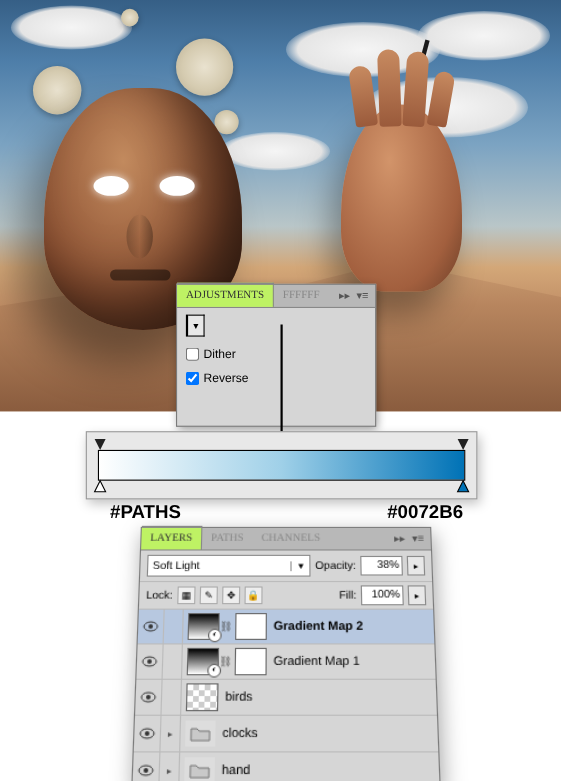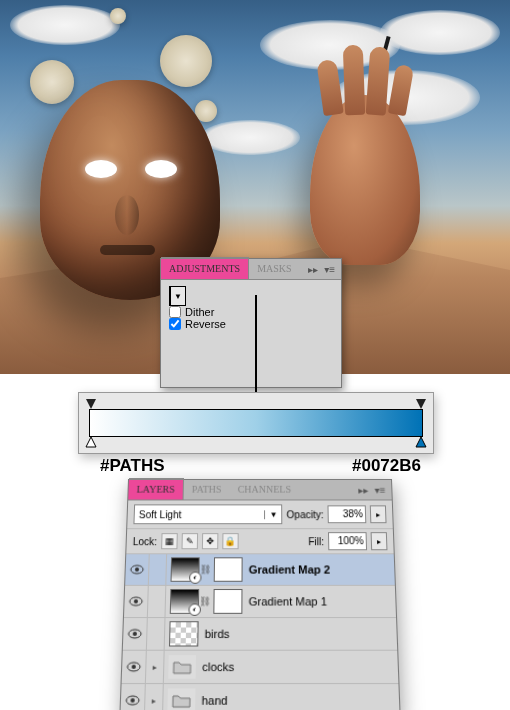--- a/index.html
+++ b/index.html
@@ -19,30 +19,30 @@
 .f2{left:34px;top:-50px;width:20px;height:70px;transform:rotate(-2deg)}
 .f3{left:58px;top:-48px;width:20px;height:68px;transform:rotate(4deg)}
 .f4{left:82px;top:-30px;width:18px;height:50px;transform:rotate(10deg)}
 .pencil{position:absolute;left:375px;top:35px;width:4px;height:90px;background:#1a1a1a;transform:rotate(15deg)}
 .gclock{position:absolute;border-radius:50%;background:radial-gradient(circle,#e9e2cf 0%,#d5cbb0 55%,#b9ae93 100%);box-shadow:0 2px 6px rgba(0,0,0,.3)}
 
 .panel{position:absolute;background:#d6d6d6;border:1px solid #7a7a7a;box-shadow:2px 3px 8px rgba(0,0,0,.4);font-size:11px}
 .adj-panel{left:160px;top:258px;width:180px;height:128px}
 .tabbar{height:20px;background:#b8b8b8;border-bottom:1px solid #888;display:flex;align-items:center}
 .tab{padding:3px 8px;height:14px;line-height:14px;font-size:10px;font-family:Tahoma;color:#333}
-.tab.active{background:#ec4899;border-right:1px solid #888;border-top:2px solid #888;margin-top:-2px}
+.tab.active{background:#bef264;border-right:1px solid #888;border-top:2px solid #888;margin-top:-2px}
 .tab.dim{color:#888}
 .tabicons{margin-left:auto;display:flex;gap:6px;padding-right:6px;color:#555}
 .tabicons span{font-size:10px}
 .panel-body{padding:6px 8px}
 .section-title{font-weight:bold;font-size:11px;margin-bottom:10px}
 .gradstrip{height:18px;border:1px solid #000;background:linear-gradient(90deg,#0072B6 0%,#1f8cc9 40%,#cde6f3 75%,#ffffff 100%);position:relative}
 .gradstrip-wrap{display:flex}
 .grad-dd{width:14px;height:18px;border:1px solid #000;border-left:none;display:flex;align-items:center;justify-content:center;background:#e8e8e8;font-size:8px}
-.chk{display:flex;align-items:flex-end;gap:4px;margin-top:0}
+.chk{display:flex;align-items:flex-end;gap:4px;margin-top:10px}
 .chk input{width:12px;height:12px;margin:0}
 .arrow{position:absolute;left:255px;top:295px;width:2px;height:120px;background:#000}
 .arrowhead{position:absolute;left:248px;top:410px;width:0;height:0;border-left:8px solid transparent;border-right:8px solid transparent;border-top:14px solid #000}
 
 .grad-editor{position:absolute;left:78px;top:392px;width:354px;height:60px;background:#e8e8e8;border:1px solid #999;box-shadow:2px 4px 10px rgba(0,0,0,.25)}
 .grad-big{position:absolute;left:10px;top:16px;right:10px;height:26px;border:1px solid #000;background:linear-gradient(90deg,#ffffff 0%,#9fd0e8 50%,#0072B6 100%)}
 .stop-top,.stop-bot{position:absolute;width:10px;height:10px}
 .stop-top{top:6px}
 .stop-bot{top:44px}
 .stop-top svg,.stop-bot svg{display:block}
@@ -100,21 +100,21 @@
       <div class="finger f1"></div>
       <div class="finger f2"></div>
       <div class="finger f3"></div>
       <div class="finger f4"></div>
     </div>
   </div>
 
   <div class="panel adj-panel">
     <div class="tabbar">
       <div class="tab active">ADJUSTMENTS</div>
-      <div class="tab dim">MASKS</div>
+      <div class="tab dim">FFFFFF</div>
       <div class="tabicons">
         <span>▸▸</span>
         <span>▾≡</span>
       </div>
     </div>
     <div class="panel-body">
       <div class="gradstrip-wrap">
         <div class="gradstrip"></div>
         <div class="grad-dd">▼</div>
       </div>

